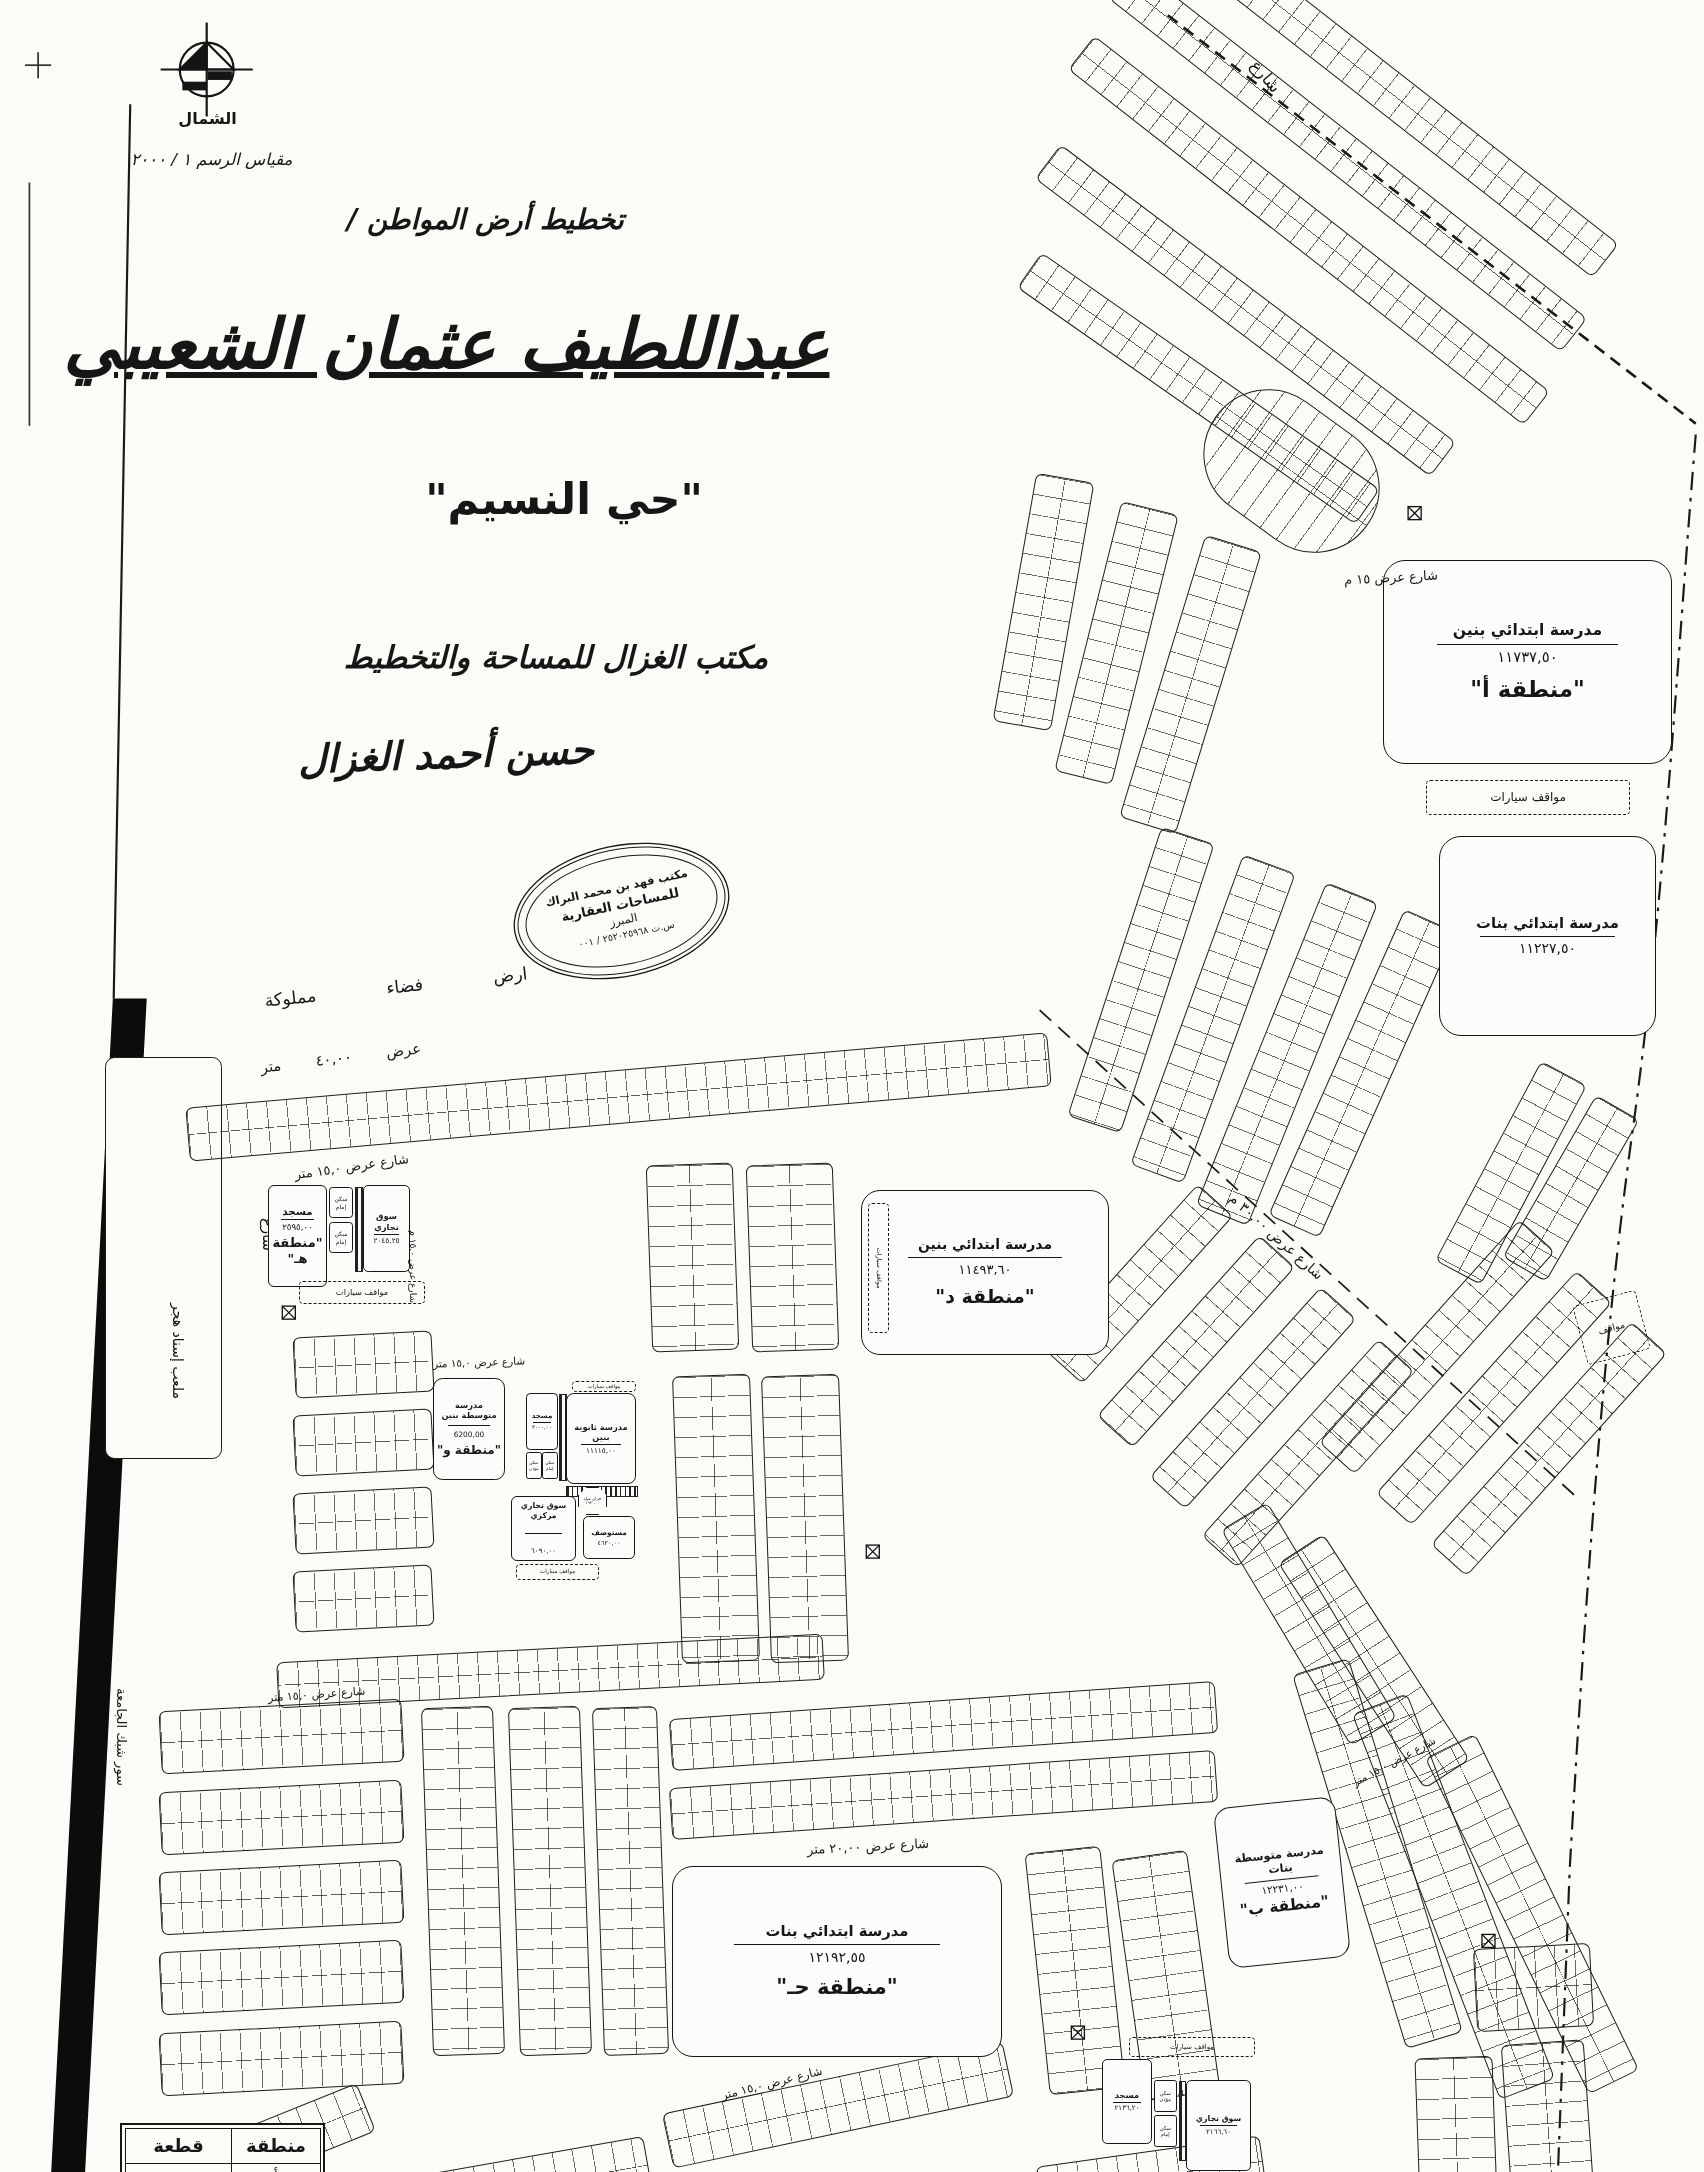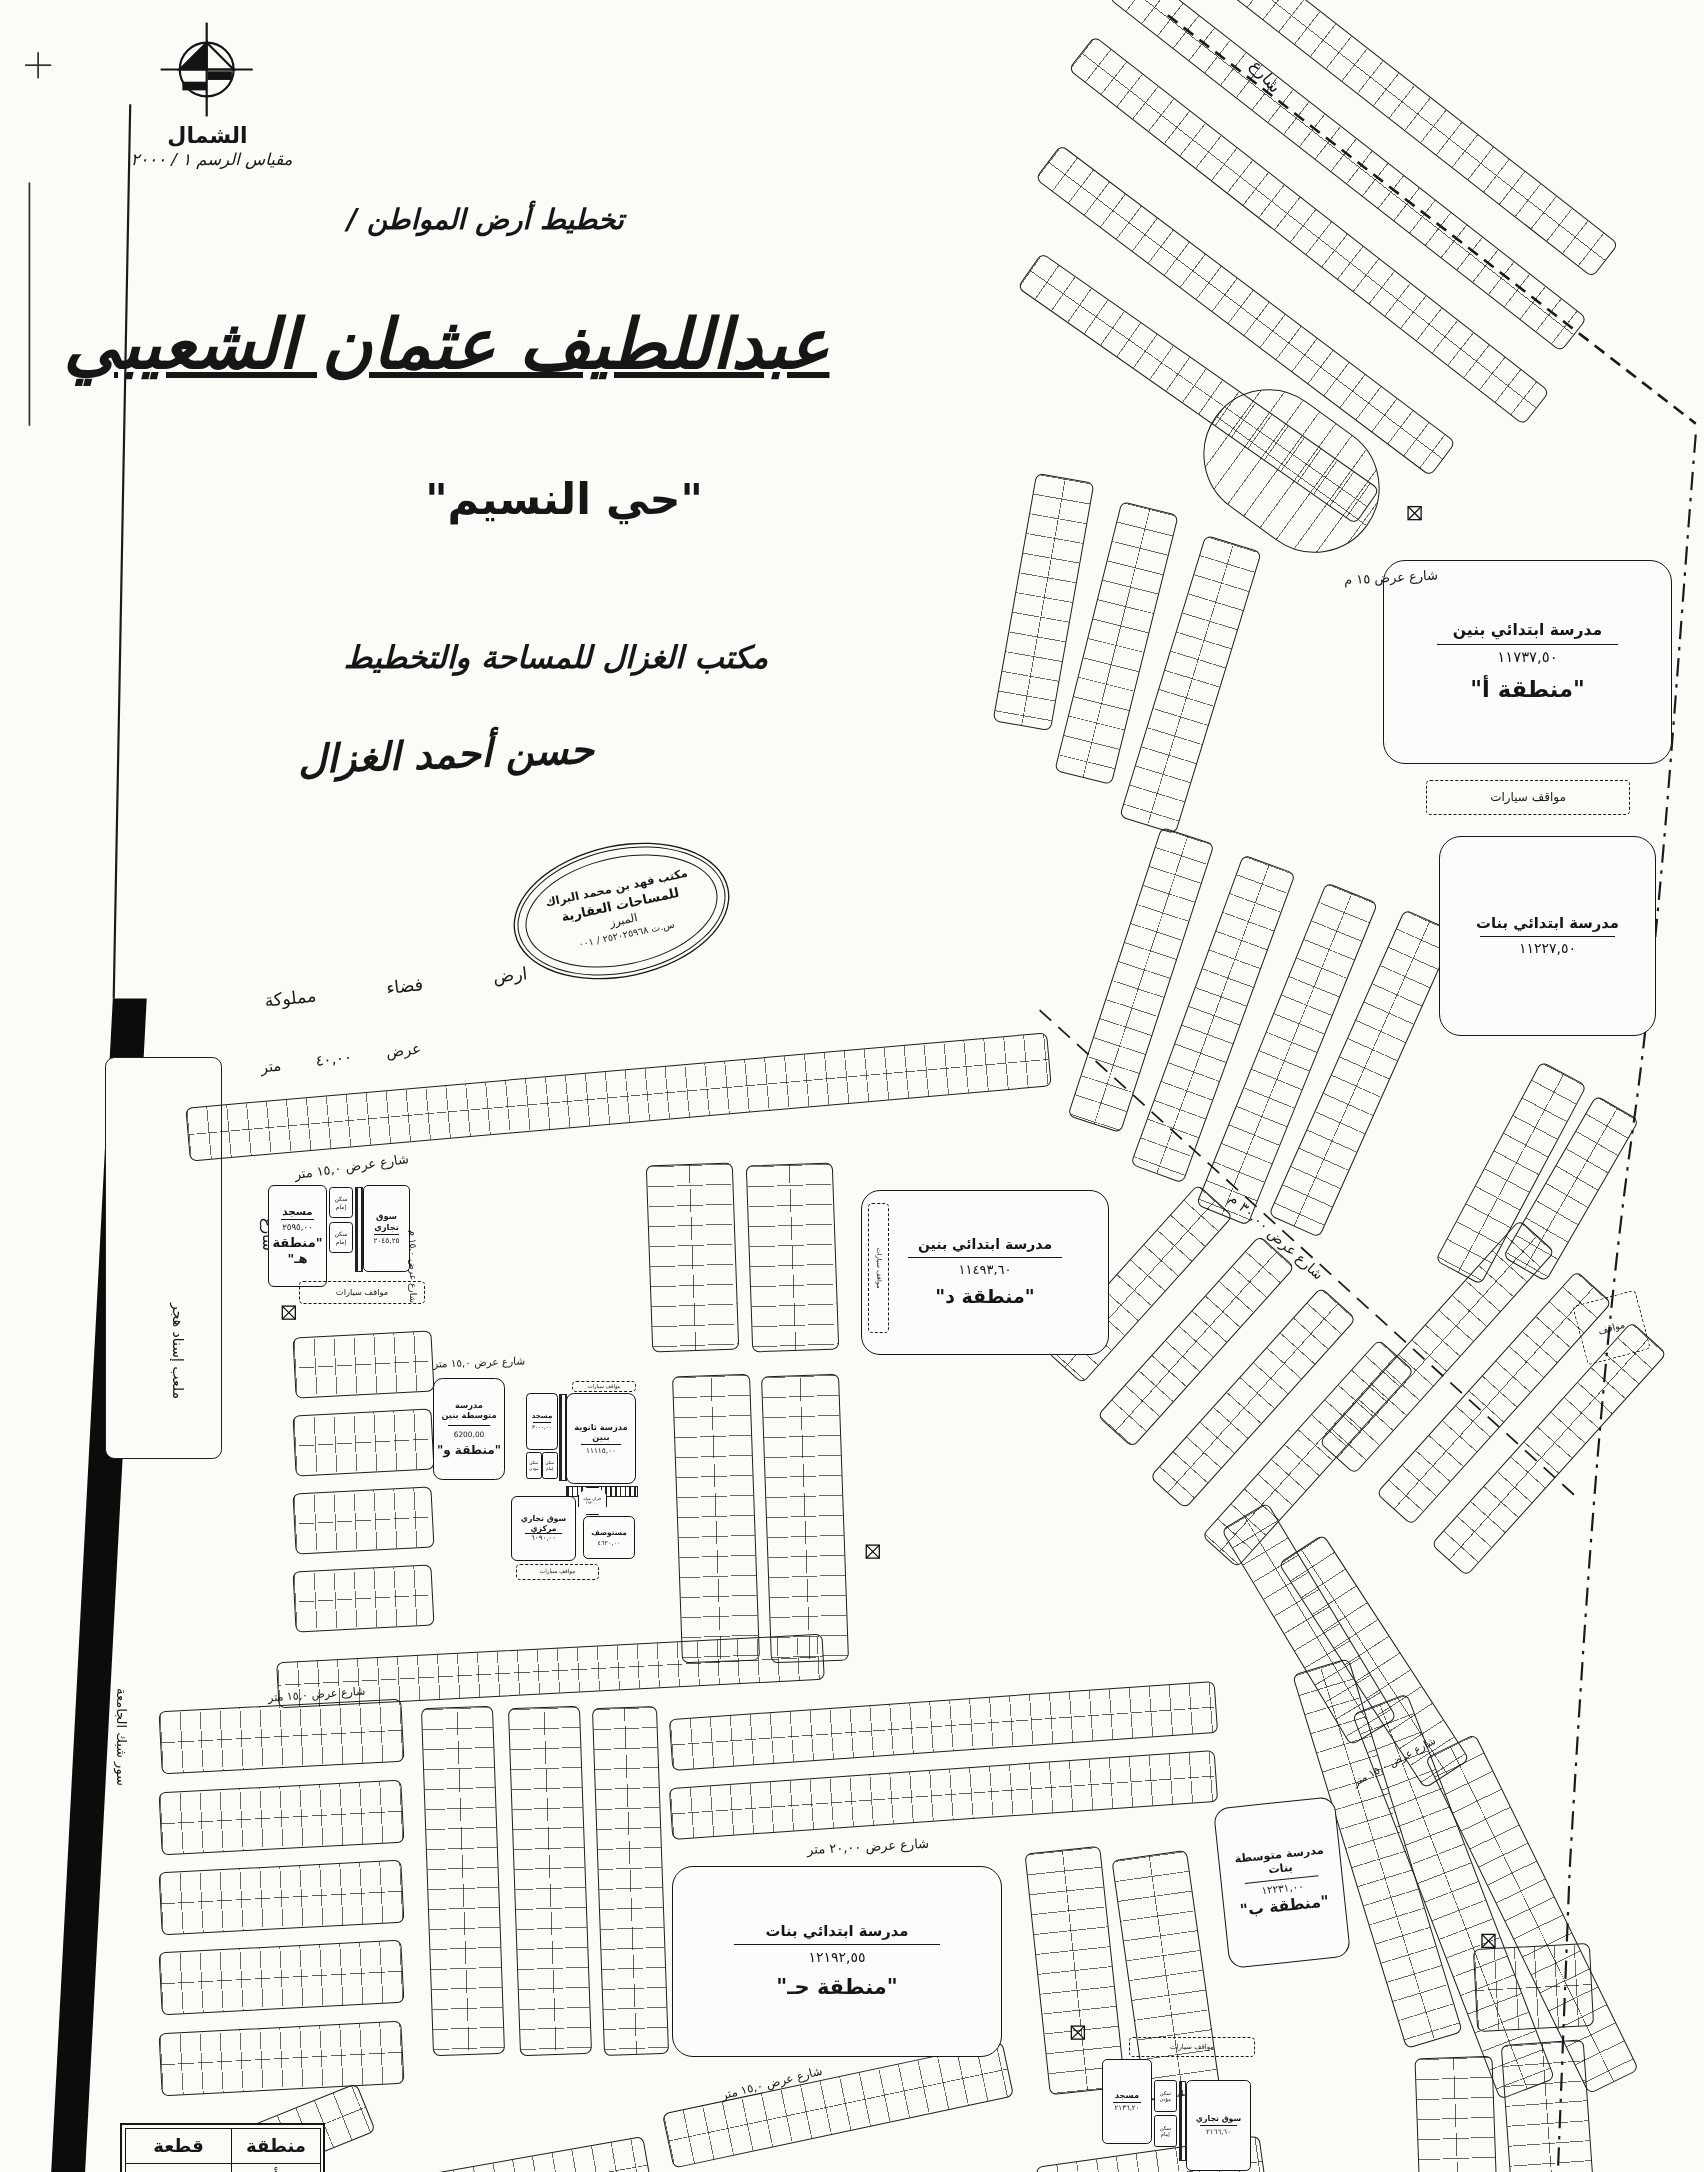--- a/index.html
+++ b/index.html
@@ -120,21 +120,21 @@
       <g transform="translate(3413,4452)">
           <rect width="30" height="30"></rect>
           <line x1="0" y1="0" x2="30" y2="30"></line>
           <line x1="30" y1="0" x2="0" y2="30"></line>
         </g>
     </g>
 
     <path d="M2680,5345 C2740,5255 2800,5300 2860,5320 C2930,5345 2960,5250 3040,5270 C3100,5285 3130,5330 3200,5300 C3260,5270 3290,5200 3360,5230 C3420,5255 3460,5210 3510,5190" fill="none" stroke="#151515" stroke-width="10" stroke-linecap="round"></path>
   </svg>
 
-  <div class="t" style="left:165px;top:123px;width:87px;font-size:22px;font-weight:700;">الشمال</div>
+  <div class="t" style="left:165px;top:109px;width:87px;font-size:16px;font-weight:700;">الشمال</div>
   <div class="t" style="left:117px;top:150px;width:191px;font-size:16.5px;font-style:italic;">مقياس الرسم ١ / ٢٠٠٠</div>
 
   <div class="t" style="left:278px;top:203px;width:417px;font-size:28px;font-weight:700;font-style:italic;">تخطيط أرض المواطن /</div>
   <div class="t" style="left:48px;top:304px;width:799px;font-size:69px;font-weight:700;font-style:italic;text-decoration:underline;">عبداللطيف عثمان الشعيبي</div>
   <div class="t" style="left:387px;top:474px;width:356px;font-size:43px;font-weight:700;">"حي النسيم"</div>
   <div class="t" style="left:239px;top:639px;width:530px;font-size:31px;font-weight:700;font-style:italic;text-align:right;">مكتب الغزال للمساحة والتخطيط</div>
   <div class="t" style="left:182px;top:732px;width:530px;font-size:39px;font-weight:700;font-style:italic;transform:rotate(-2deg);">حسن أحمد الغزال</div>
 
   <div class="stamp">
     <div style="font-size:11.3px;font-weight:700;">مكتب فهد بن محمد البراك</div>
@@ -273,21 +273,21 @@
   <div class="fac" style="left:543px;top:1452px;width:15.6px;height:27px;border-radius:2.6px;padding:0.4px;gap:0;">
     <div style="font-size:4.3px;">سكن إمام</div>
   </div>
   <div class="hatch" style="left:560px;top:1394px;width:6px;height:85px;"></div>
   <div class="fac" style="left:567px;top:1393px;width:70px;height:91px;border-radius:7.8px;gap:1.3px;">
     <div class="fn" style="font-size:8.3px;">مدرسة ثانوية بنين</div>
     <div class="fl"></div>
     <div style="font-size:7.4px;">١١١١٥,٠٠</div>
   </div>
   <div class="hatch" style="left:567px;top:1486px;width:70px;height:8.7px;"></div>
-  <div class="fac" style="left:512px;top:1496px;width:65px;height:65px;border-radius:6px;gap:0;">
+  <div class="fac" style="left:512px;top:1496px;width:65px;height:65px;border-radius:6px;gap:13px;">
     <div class="fn" style="font-size:7.8px;">سوق تجاري مركزي</div>
     <div class="fl"></div>
     <div style="font-size:7px;">٦٠٩٠,٠٠</div>
   </div>
   <div class="fac" style="left:584px;top:1516px;width:52px;height:43px;border-radius:5.2px;gap:0.9px;">
     <div class="fn" style="font-size:7.4px;">مستوصف</div>
     <div style="font-size:6.5px;">٤٦٢٠,٠٠</div>
   </div>
   <div class="fac oct" style="left:579px;top:1487px;width:29px;height:28px;padding:0.4px;gap:0;">
     <div style="font-size:4.3px;">خزان مياه</div>

